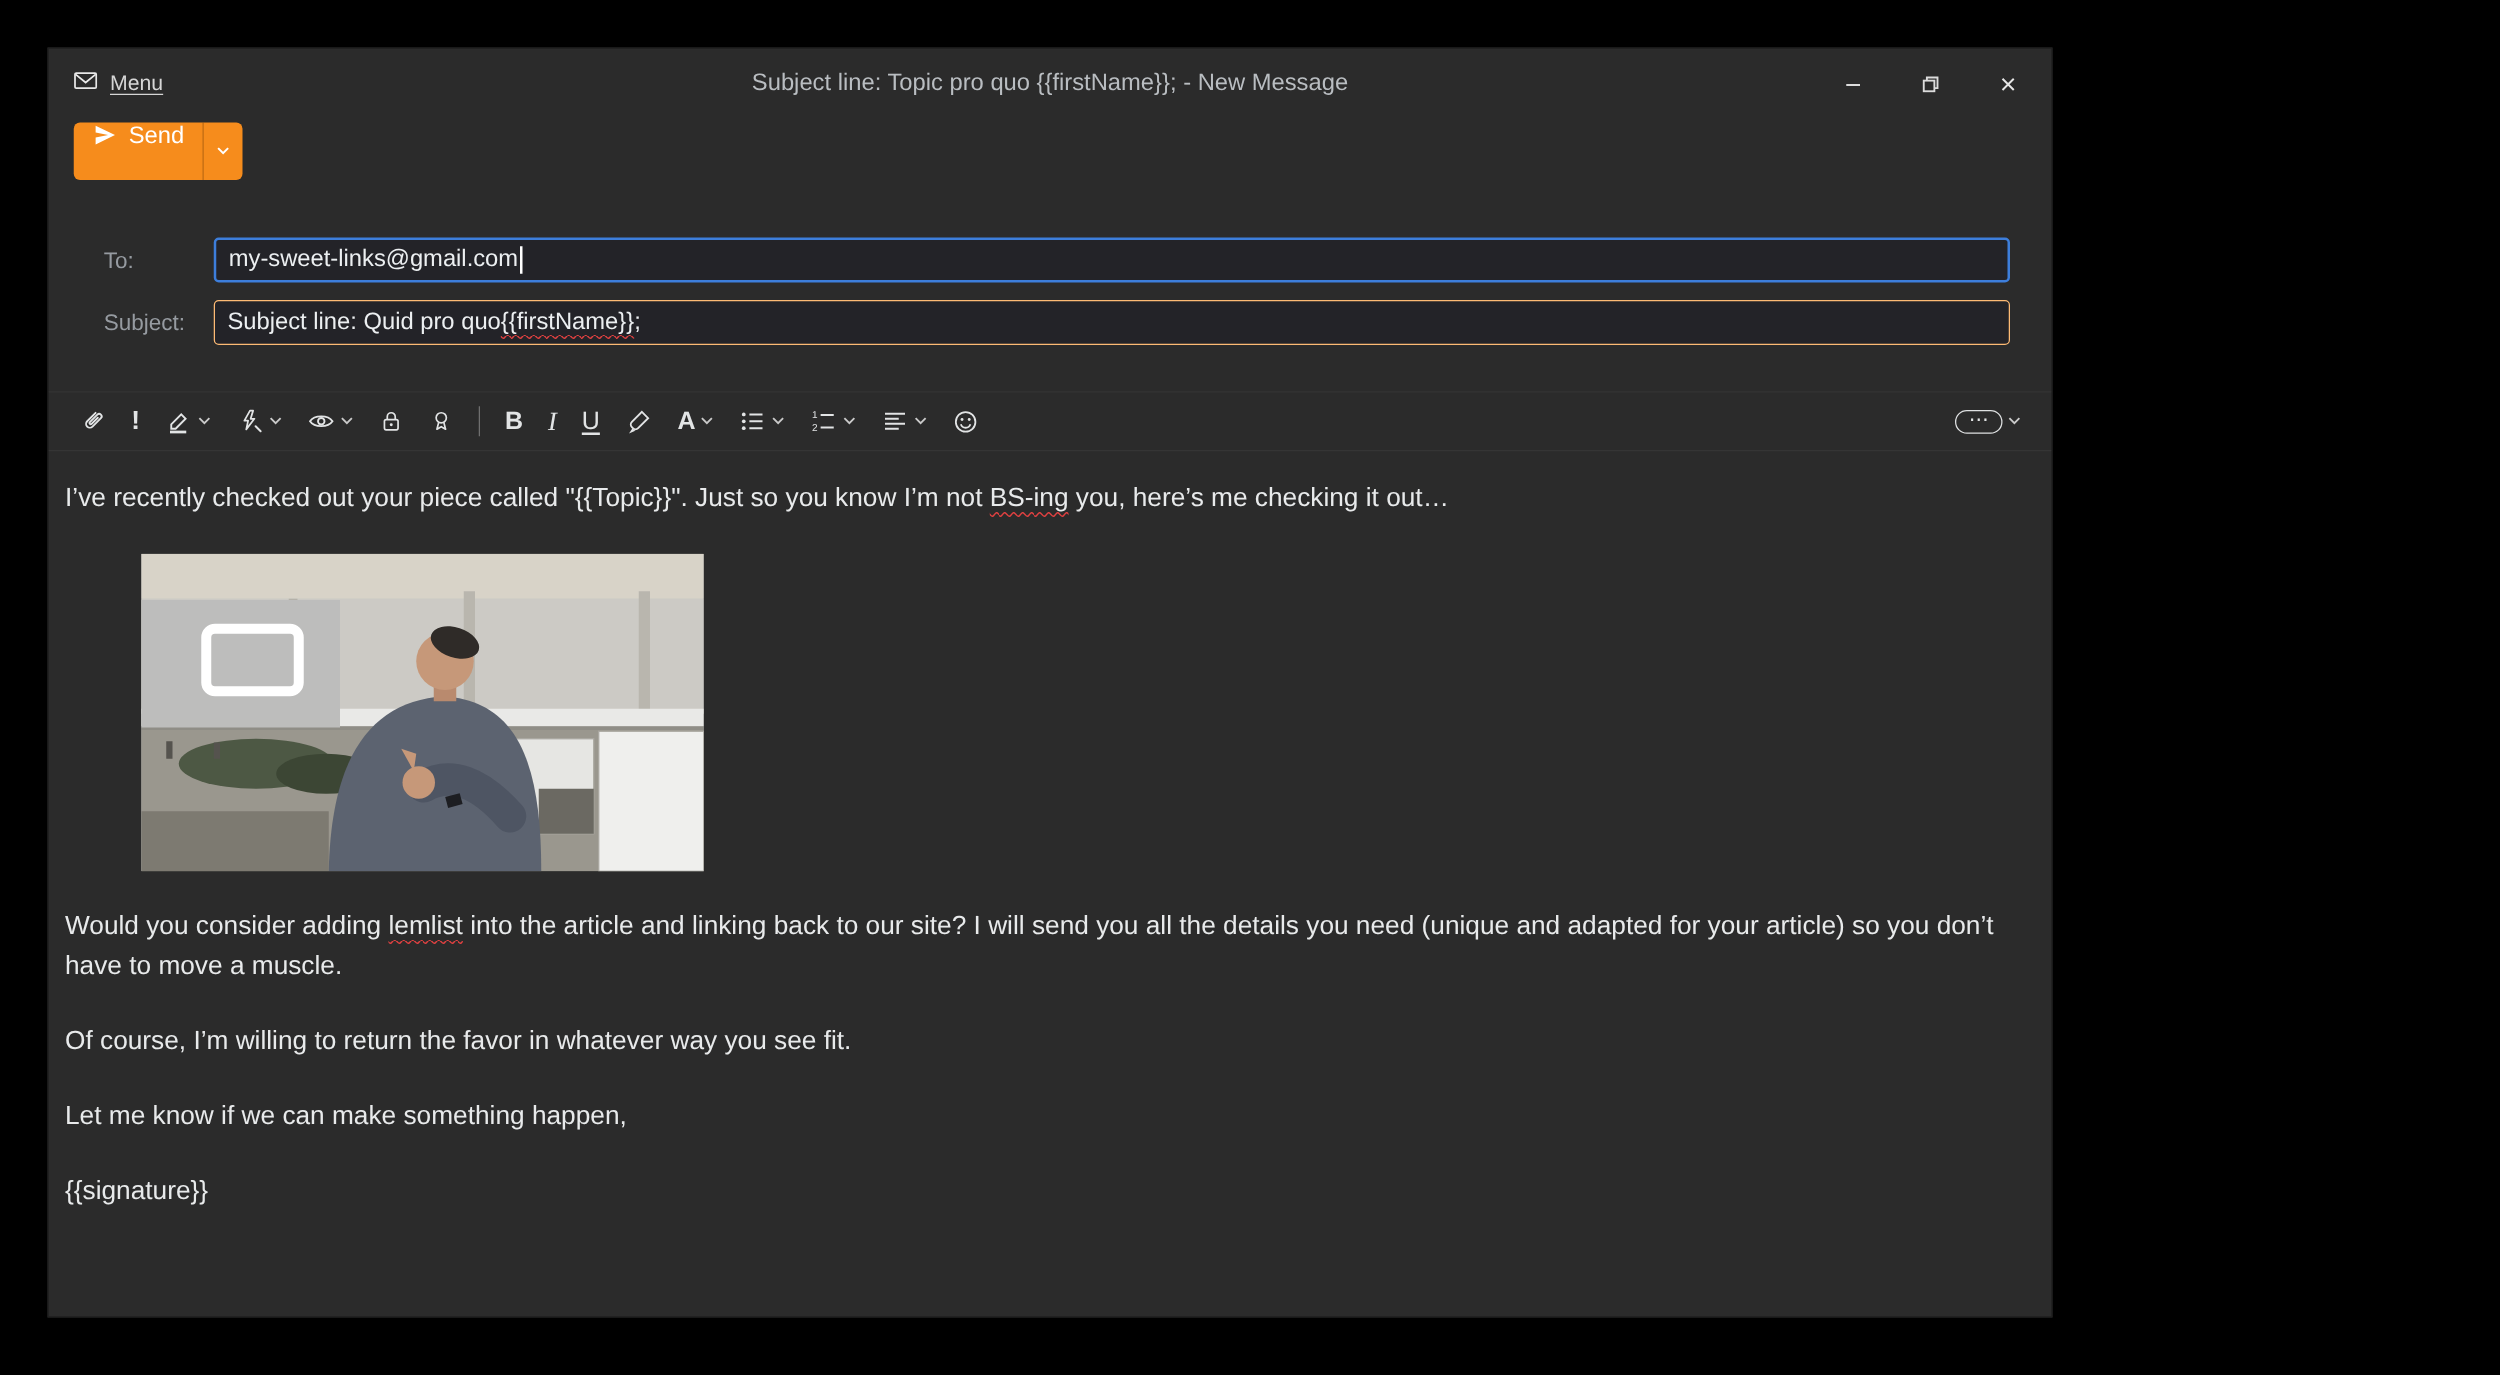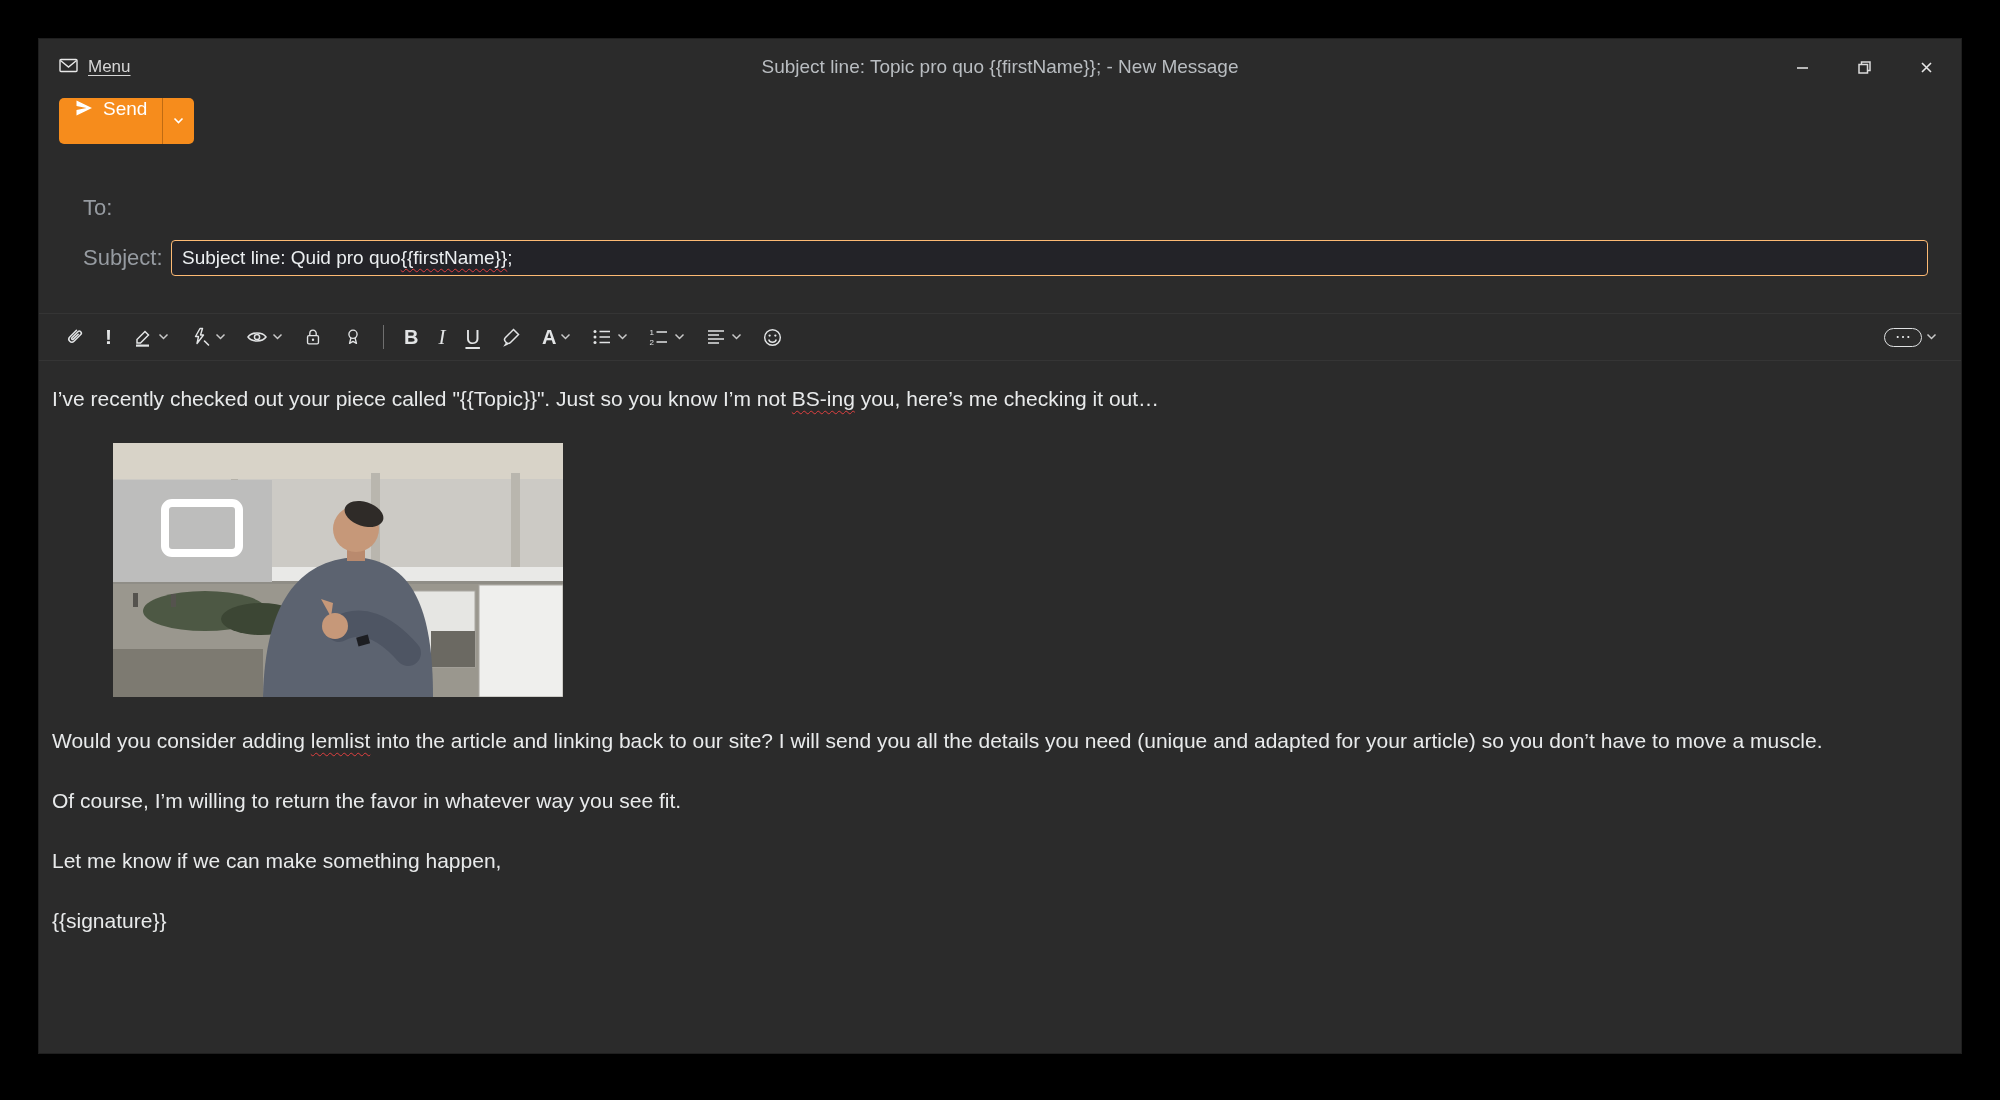--- a/index.html
+++ b/index.html
@@ -1,35 +1,35 @@
 <!DOCTYPE html>
 <html><head>
 <meta charset="utf-8">
 <style>
   html,body{margin:0;padding:0;width:2000px;height:1100px;background:#000;overflow:hidden;
     font-family:"Liberation Sans",sans-serif;}
-  .window{position:absolute;left:38px;top:38px;width:1924px;height:1016px;background:#2b2b2b;
+  .window{position:absolute;left:38px;top:38px;width:1604px;height:1016px;background:#2b2b2b;
     border:1px solid #1f1f1f;box-sizing:border-box;}
   
   .titlebar{position:relative;height:56px;display:flex;align-items:center;}
   .menu-btn{display:flex;align-items:center;gap:10px;margin-left:20px;color:#d6d6d6;cursor:default;}
   .menu-btn .mlabel{font-size:17px;text-decoration:underline;text-underline-offset:3px;}
   .win-title{position:absolute;left:0;right:0;text-align:center;color:#b9bdc1;font-size:19px;pointer-events:none;}
   .win-controls{position:absolute;right:24px;top:0;height:56px;display:flex;align-items:center;gap:40px;}
   .ctrl-btn{display:flex;align-items:center;justify-content:center;width:22px;height:22px;}
   
   .send-row{margin:2px 0 0 20px;height:48px;display:flex;align-items:center;}
   .send-btn{display:inline-flex;align-items:stretch;height:46px;background:#f68c1c;border-radius:5px;
     color:#fff;font-size:19px;overflow:hidden;}
   .send-main{display:flex;align-items:flex-start;gap:9px;padding:0 15px;}
   .send-arrow{display:flex;align-items:center;padding:0 10px;border-left:1px solid rgba(90,45,0,.35);}
   
   .fields{margin-top:44px;}
   .frow{display:flex;align-items:center;height:38px;margin-bottom:12px;}
-  .flabel{margin-left:44px;width:88px;color:#969ba1;font-size:22px;flex:none;}
+  .flabel{margin-left:44px;width:88px;color:#969ba1;font-size:18px;flex:none;}
   .finput{flex:1;margin-right:33px;height:36px;box-sizing:border-box;background:#232328;border-radius:4px;
     display:flex;align-items:center;padding:0 10px;font-size:19px;color:#eceff1;white-space:nowrap;overflow:hidden;}
   .to-input{border:2px solid #3d7edb;}
   .subject-input{border:1px solid #fdba74;}
   .caret{display:inline-block;width:2px;height:22px;background:#fff;margin-left:1px;vertical-align:middle;
     animation:blink 1.1s steps(2) infinite;}
   @keyframes blink{50%{opacity:0;}}
   
   .toolbar{margin-top:36px;height:46px;display:flex;align-items:center;padding:0 14px;
     border-top:1px solid #353535;border-bottom:1px solid #353535;color:#e2e4e5;}
@@ -102,20 +102,24 @@
         <svg width="11" height="8" viewBox="0 0 11 8">
             <path d="M1.5 1.5 L5.5 5.5 L9.5 1.5" fill="none" stroke="#ffffff" stroke-width="1.6"></path>
           </svg>
       </span>
     </div>
   </div>
 
   <div class="fields">
     <div class="frow">
       <span class="flabel">To:</span>
+      <div class="finput to-input">
+        <span>my-sweet-links@gmail.com</span>
+          <span class="caret"></span>
+      </div>
     </div>
     <div class="frow">
       <span class="flabel">Subject:</span>
       <div class="finput subject-input">
         <span>Subject line: Quid pro quo </span>
           <span class="sq">{{firstName}}</span>
           <span>;</span>
       </div>
     </div>
   </div>

